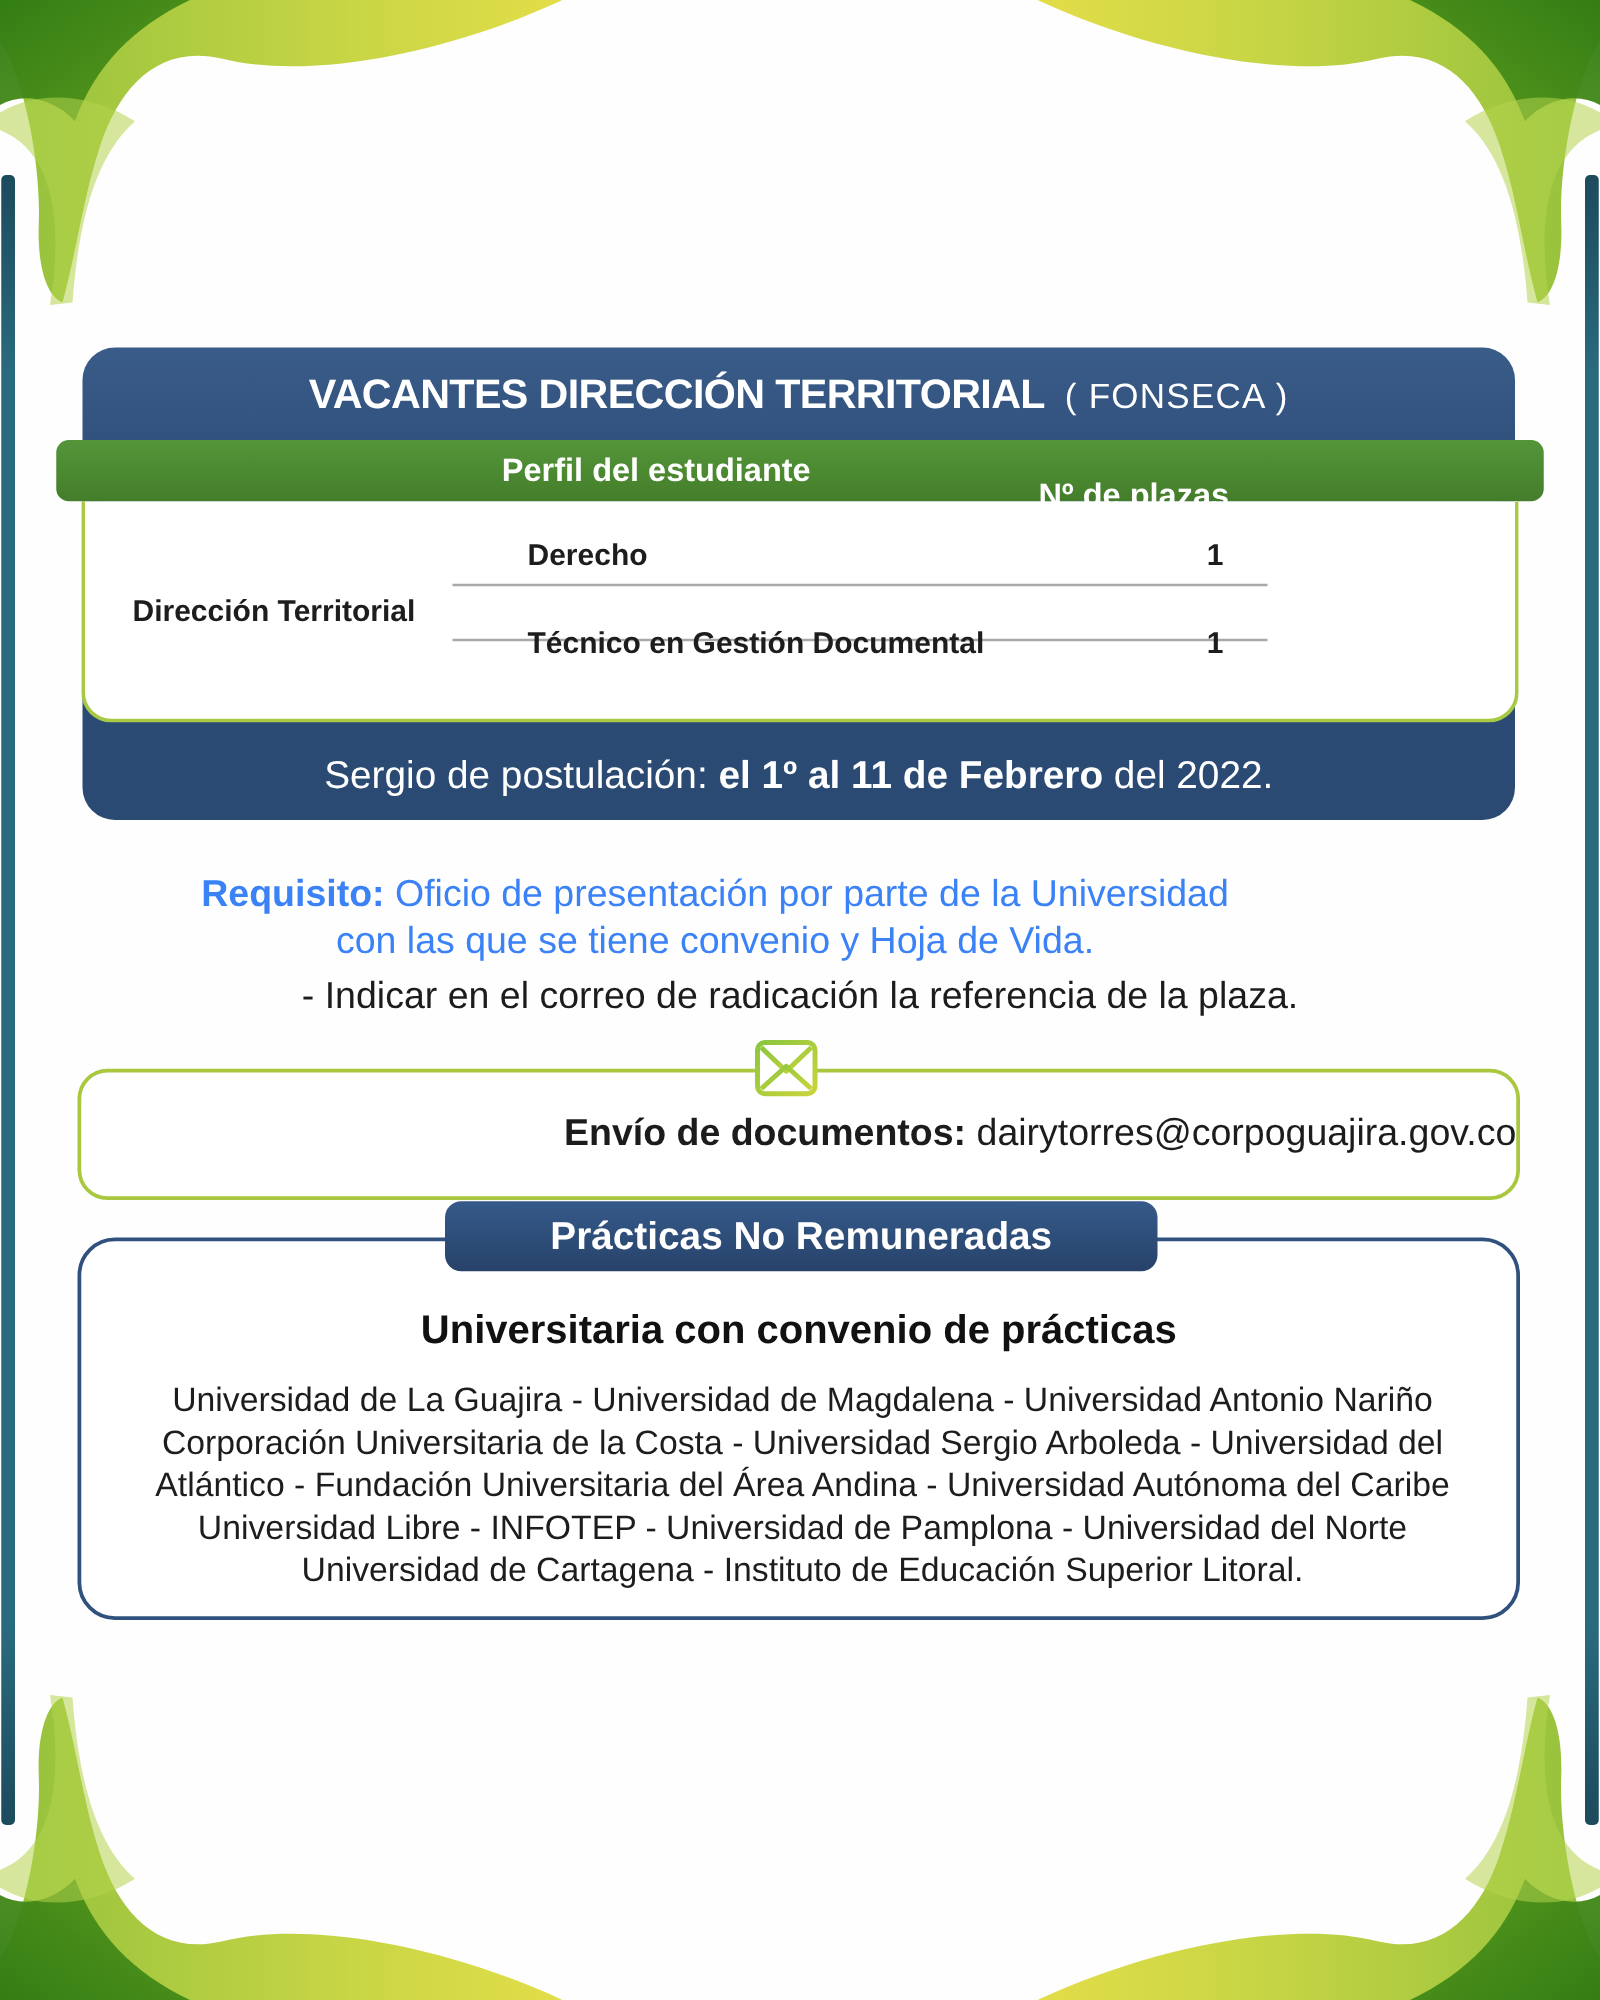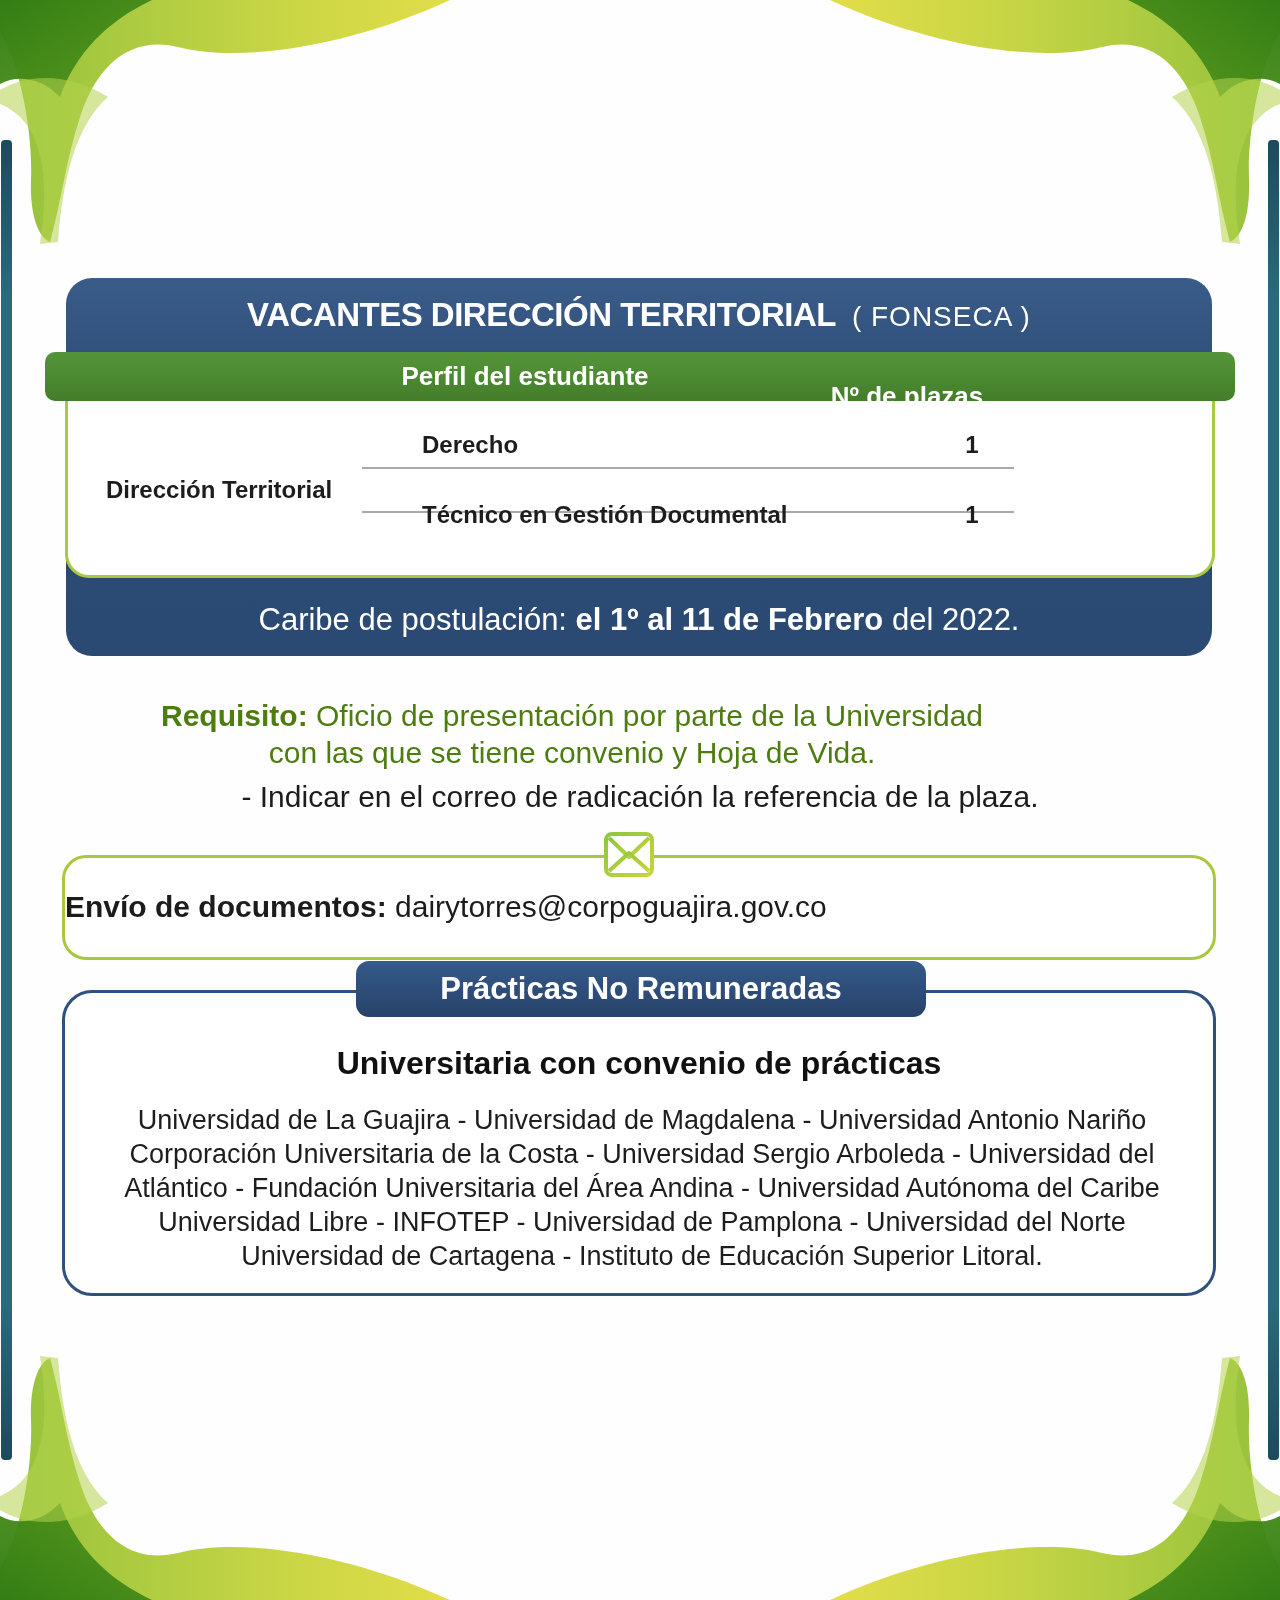--- a/index.html
+++ b/index.html
@@ -40,31 +40,31 @@
     border:3px solid #a7c944;border-top:none;border-radius:0 0 24px 24px;z-index:4;box-sizing:border-box;}
   .group-label{position:absolute;left:38px;top:75px;width:300px;font-size:24px;font-weight:bold;color:#1d1d1d;white-space:nowrap;}
   .trow{position:absolute;left:354px;width:760px;height:30px;color:#1d1d1d;font-size:24px;font-weight:bold;white-space:nowrap;}
   .trow .profile{position:absolute;left:0;top:0;}
   .trow .count{position:absolute;left:400px;width:300px;top:0;text-align:center;font-weight:bold;}
   .trow.r1{top:30px;} .trow.r2{top:74px;} .trow.r3{top:100px;}
   .tsep{position:absolute;left:294px;width:652px;height:2px;background:#a9a9a9;}
   .tsep.s1{top:66px;} .tsep.s2{top:110px;}
 
   
-  .req{position:absolute;left:0;top:697px;width:1144px;text-align:center;color:#4d7c0f;font-size:30px;line-height:37px;z-index:3;}
+  .req{position:absolute;left:0;top:697px;width:1144px;text-align:center;color:#3b82f6;font-size:30px;line-height:37px;z-index:3;}
   .req .b{font-weight:bold;}
   .req-note{position:absolute;left:0;top:780px;width:1280px;text-align:center;color:#1c1c1c;font-size:30px;z-index:3;}
 
   
   .envelope{position:absolute;left:603px;top:831px;width:52px;height:47px;z-index:5;}
 
   
   .envio-box{position:absolute;left:62px;top:855px;width:1154px;height:105px;background:#ffffff;
     border:3px solid #a9c83f;border-radius:24px;z-index:3;box-sizing:border-box;}
-  .envio-text{position:absolute;left:0;top:32px;width:100%;text-align:left;font-size:30px;color:#1c1c1c;white-space:nowrap;}
+  .envio-text{position:absolute;left:0;top:32px;width:100%;text-align:right;font-size:30px;color:#1c1c1c;white-space:nowrap;}
   .envio-text .b{font-weight:bold;}
 
   
   .pill{position:absolute;left:356px;top:961px;width:570px;height:56px;background:linear-gradient(180deg,#365a8a 0%,#2d4d78 55%,#27426a 100%);
     border-radius:13px;z-index:5;text-align:center;line-height:56px;color:#ffffff;font-weight:bold;font-size:31px;white-space:nowrap;}
 
   
   .uni-box{position:absolute;left:62px;top:990px;width:1154px;height:306px;background:#ffffff;
     border:3px solid #30517d;border-radius:30px;z-index:4;box-sizing:border-box;}
   .uni-heading{position:absolute;left:0;top:52px;width:100%;text-align:center;font-size:32px;font-weight:bold;color:#111111;white-space:nowrap;}
@@ -109,21 +109,21 @@
     <path d="M0 0 H450 C355 44 245 64 178 47 C128 35 96 68 80 117 C66 160 62 198 50 242 C36 236 30 210 31 180 C33 132 20 64 0 32 Z" fill="url(#limeGrad)" opacity="0.92"></path>
     <path d="M0 0 H152 C106 22 76 53 60 97 C42 78 18 74 0 84 Z" fill="url(#darkGrad)" opacity="0.95"></path>
     <path d="M0 90 C30 72 72 74 108 97 C82 120 64 162 58 242 L40 244 C50 182 45 122 0 104 Z" fill="#b4d44c" opacity="0.55"></path>
   </svg>
 
   <div class="blue-wrap">
     <div class="title-row">
       <span class="title-main">VACANTES DIRECCIÓN TERRITORIAL</span><span class="title-sub">( FONSECA )</span>
     </div>
     <div class="fecha-row">
-      <span>Caribe de postulación: </span><span class="b">el 1º al 11 de Febrero</span><span> del 2022.</span>
+      <span>Sergio de postulación: </span><span class="b">el 1º al 11 de Febrero</span><span> del 2022.</span>
     </div>
   </div>
 
   <div class="green-bar">
     <div class="col-label profile">Perfil del estudiante</div>
     <div class="col-label plazas">Nº de plazas</div>
   </div>
 
   <div class="white-card">
     <div class="group-label">Dirección Territorial</div>

